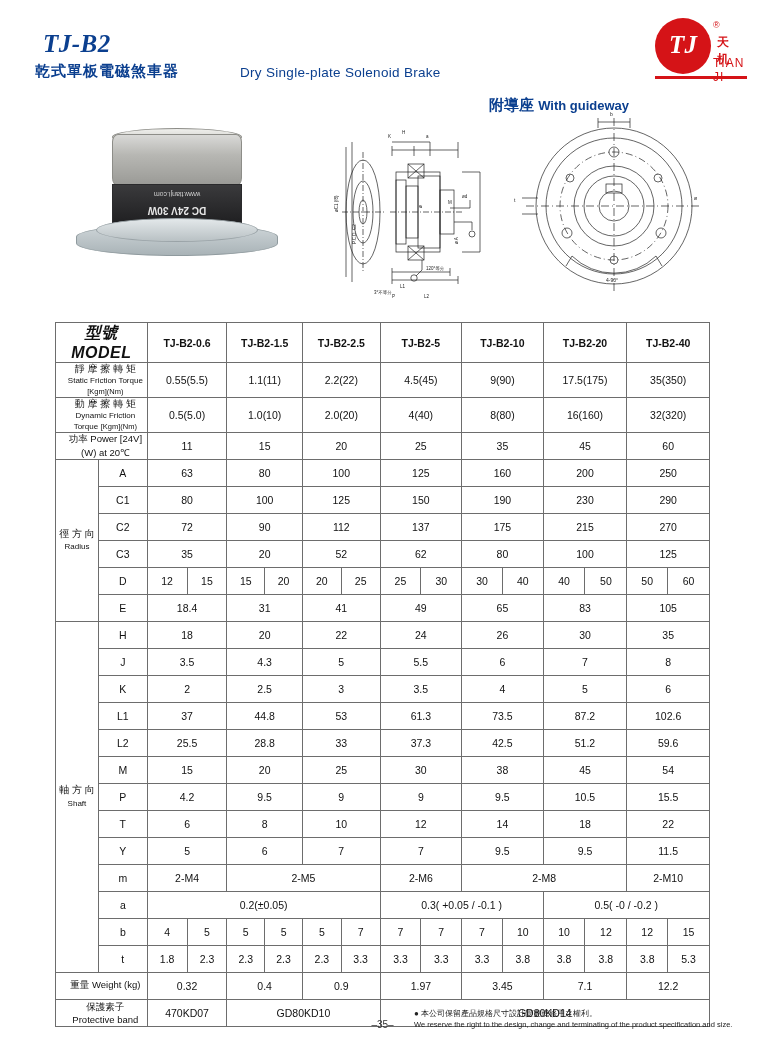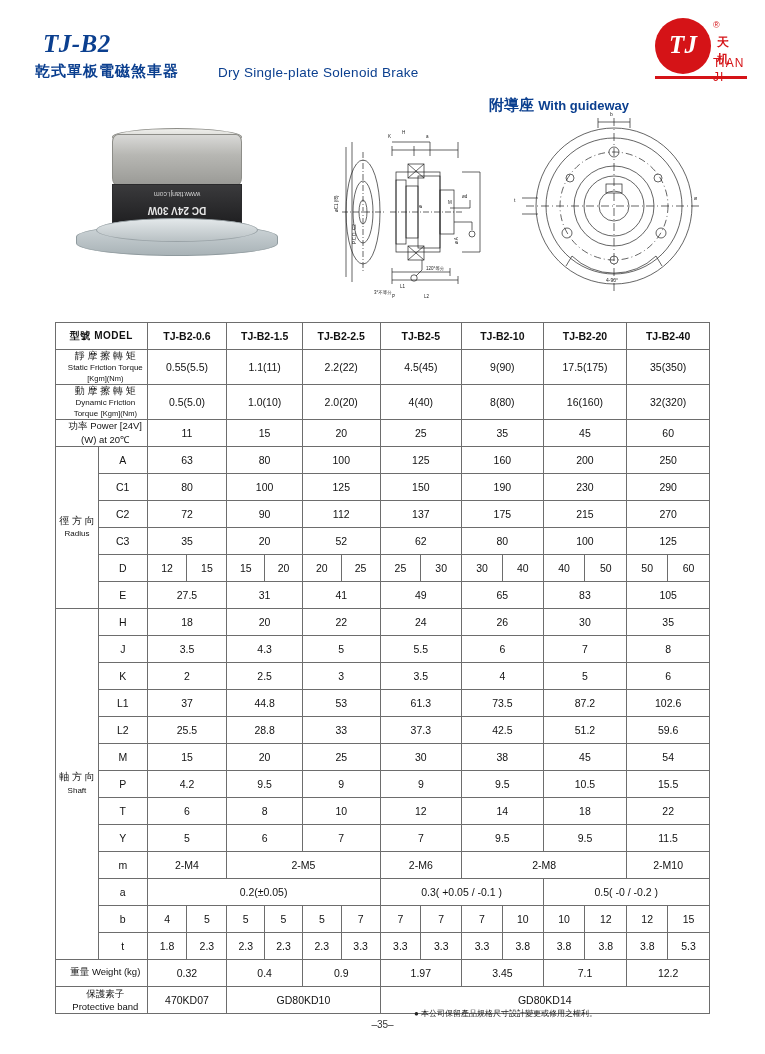--- a/index.html
+++ b/index.html
@@ -20,21 +20,21 @@
     font-family:"Liberation Serif", serif;
     font-style:italic;font-weight:bold;font-size:25px;
     color:#0b3f8f;letter-spacing:0.5px;margin-left:8px;
   }
   .title-cn{
     position:absolute;left:35px;top:62px;
     font-size:15px;font-weight:bold;color:#0b3f8f;
     letter-spacing:1px;
   }
   .title-en{
-    position:absolute;left:218px;top:65px;
+    position:absolute;left:240px;top:65px;
     font-size:13.5px;color:#0b3f8f;letter-spacing:0.3px;
   }
   .guideway{
     position:absolute;left:489px;top:96px;
     font-size:15px;font-weight:bold;color:#0b3f8f;
   }
   .guideway .en{font-size:13px;font-weight:bold;}
 
   
   .logo{position:absolute;right:18px;top:18px;width:92px;height:66px;}
@@ -105,21 +105,21 @@
   }
   table.spec td, table.spec th{
     border:1px solid #6d6d6d;
     text-align:center;
     vertical-align:middle;
     padding:0;
     height:26px;
     font-weight:normal;
   }
   table.spec th{font-weight:bold;}
-  .hdr-model{font-size:10px;font-weight:bold;letter-spacing:0.5px;}
+  .hdr-model{font-size:16px;font-weight:bold;letter-spacing:0.5px;font-style:italic;}
   .lbl-l{text-align:left;padding-left:8px !important;font-size:9.5px;}
   .lbl-c{font-size:10px;}
   .small{font-size:8px;}
   .tiny{font-size:7.5px;}
   .vert{font-size:10px;line-height:1.25;}
   .two-line{line-height:1.15;}
   .dimlab{width:48px;}
   .sidecat{width:42px;}
 
   
@@ -409,21 +409,21 @@
       <td>30</td>
       <td>40</td>
       <td>40</td>
       <td>50</td>
       <td>50</td>
       <td>60</td>
     </tr>
 
     <tr>
       <td class="dimlab">E</td>
-      <td colspan="2">27.5</td>
+      <td colspan="2">18.4</td>
       <td colspan="2">31</td>
       <td colspan="2">41</td>
       <td colspan="2">49</td>
       <td colspan="2">65</td>
       <td colspan="2">83</td>
       <td colspan="2">105</td>
     </tr>
 
     <tr>
       <td class="sidecat vert" rowspan="13">
@@ -595,16 +595,17 @@
       <td colspan="2" class="lbl-l">保護素子 Protective band</td>
       <td colspan="2">470KD07</td>
       <td colspan="4">GD80KD10</td>
       <td colspan="8">GD80KD14</td>
     </tr>
   </tbody>
     </table>
 
   <div class="footnote">
     <div class="ln1">● 本公司保留產品規格尺寸設計變更或修用之權利。</div>
+    <div class="ln2">We reserve the right to the design, change and terminating of the product specification and size.</div>
   </div>
   <div class="pageno">–35–</div>
 
 </div>
 
 </body></html>

